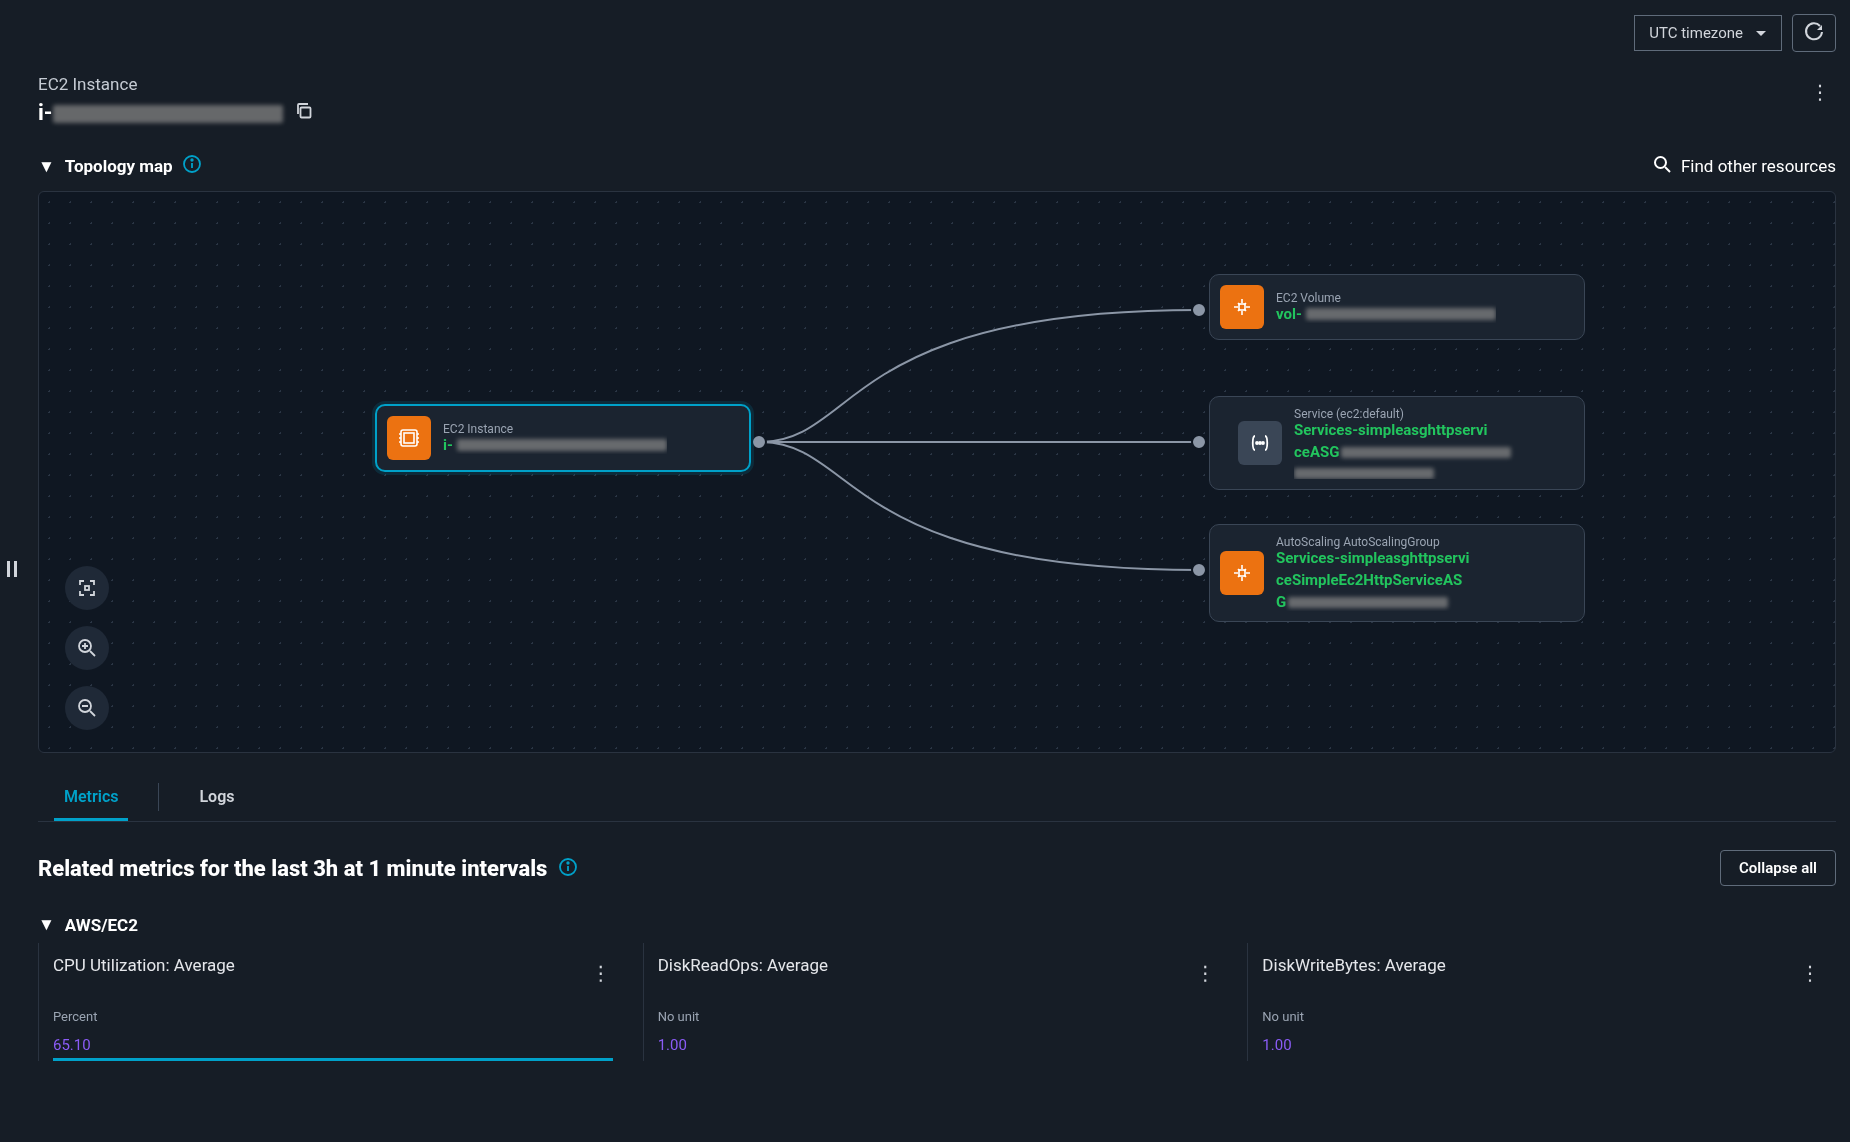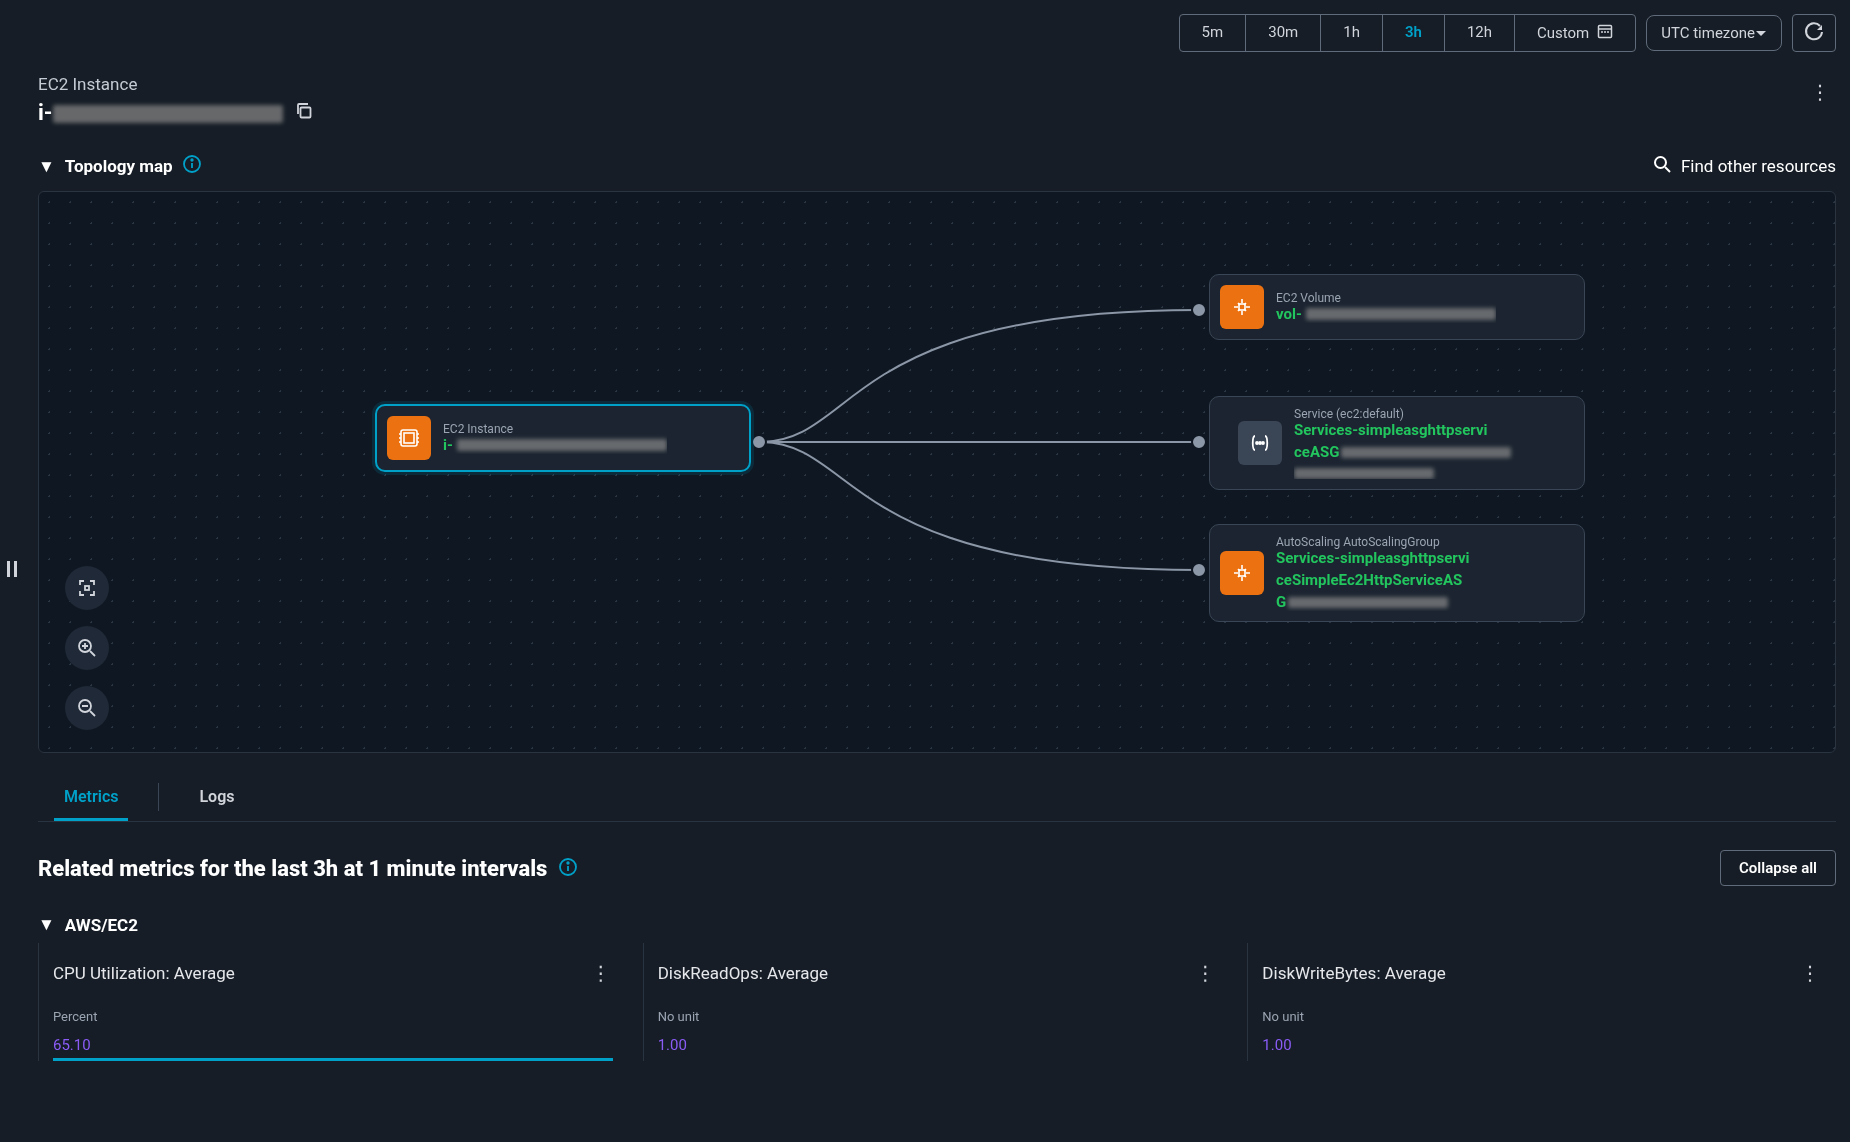--- a/index.html
+++ b/index.html
@@ -45,25 +45,25 @@
   color: #d1d5db;
   cursor: pointer;
   border-right: 1px solid #5f6b7a;
   font-size: 15px;
 }
 .time-btn:last-child { border-right: none; }
 .time-btn.active { color: #00a1c9; font-weight: 600; }
 .time-btn.custom { display: flex; align-items: center; gap: 8px; }
 .tz-select {
   border: 1px solid #5f6b7a;
-  border-radius: 8px;
+  border-radius: 0;
   padding: 8px 14px;
   display: flex;
   align-items: center;
-  gap: 0;
+  gap: 12px;
   cursor: pointer;
   font-size: 15px;
 }
 .refresh-btn {
   border: 1px solid #5f6b7a;
   border-radius: 4px;
   width: 44px; height: 38px;
   display: flex; align-items: center; justify-content: center;
   cursor: pointer;
 }
@@ -146,21 +146,21 @@
 .metrics-head { display: flex; justify-content: space-between; align-items: center; margin-top: 28px; }
 .metrics-title { font-size: 22px; font-weight: 800; color: #fff; display: flex; align-items: center; gap: 12px; }
 .collapse-btn { border: 1px solid #5f6b7a; border-radius: 4px; padding: 8px 18px; font-size: 15px; font-weight: 600; cursor: pointer; color: #fff; }
 .ns-head { margin-top: 28px; display: flex; align-items: center; gap: 10px; font-weight: 700; font-size: 17px; color: #fff; cursor: pointer; }
 .cards { display: flex; gap: 16px; margin-top: 8px; }
 .card {
   flex: 1;
   border-left: 1px solid #2a3340;
   padding: 12px 10px 0 14px;
 }
-.card-head { display: flex; justify-content: space-between; align-items: center; }
+.card-head { display: flex; justify-content: space-between; }
 .card-title { font-size: 17px; color: #e5e7eb; }
 .card-unit { font-size: 13px; color: #9aa4b2; margin-top: 18px; }
 .card-val { font-size: 15px; color: #8b5cf6; margin-top: 12px; }
 .card-bar { height: 3px; background: #00a1c9; margin-top: 4px; width: 560px; max-width: 100%; }
 svg { overflow: visible; }
 </style>
 </head>
 <body>
 
 <div class="left-rail">
@@ -168,39 +168,20 @@
     <svg width="10" height="16" viewBox="0 0 10 16">
         <rect x="0" y="0" width="3" height="16" fill="currentColor"></rect>
         <rect x="7" y="0" width="3" height="16" fill="currentColor"></rect>
       </svg>
   </span>
 </div>
 
 <div class="main">
 
   <div class="toolbar">
-    <div class="time-group">
-      <div class="time-btn">5m</div>
-      <div class="time-btn">30m</div>
-      <div class="time-btn">1h</div>
-      <div class="time-btn active">3h</div>
-      <div class="time-btn">12h</div>
-      <div class="time-btn custom">
-        <span>Custom</span>
-        <span>
-          <svg width="16" height="16" viewBox="0 0 16 16" fill="none" stroke="#d1d5db" stroke-width="1.5">
-              <rect x="1.5" y="2.5" width="13" height="12" rx="1"></rect>
-              <line x1="1.5" y1="6" x2="14.5" y2="6"></line>
-              <line x1="4" y1="9" x2="6" y2="9"></line>
-              <line x1="7" y1="9" x2="9" y2="9"></line>
-              <line x1="10" y1="9" x2="12" y2="9"></line>
-            </svg>
-        </span>
-      </div>
-    </div>
     <div class="tz-select">
       <span>UTC timezone</span>
       <span>
         <svg width="12" height="8" viewBox="0 0 12 8">
             <path d="M1 1 L6 6 L11 1" fill="#d1d5db"></path>
           </svg>
       </span>
     </div>
     <div class="refresh-btn">
       <span>

